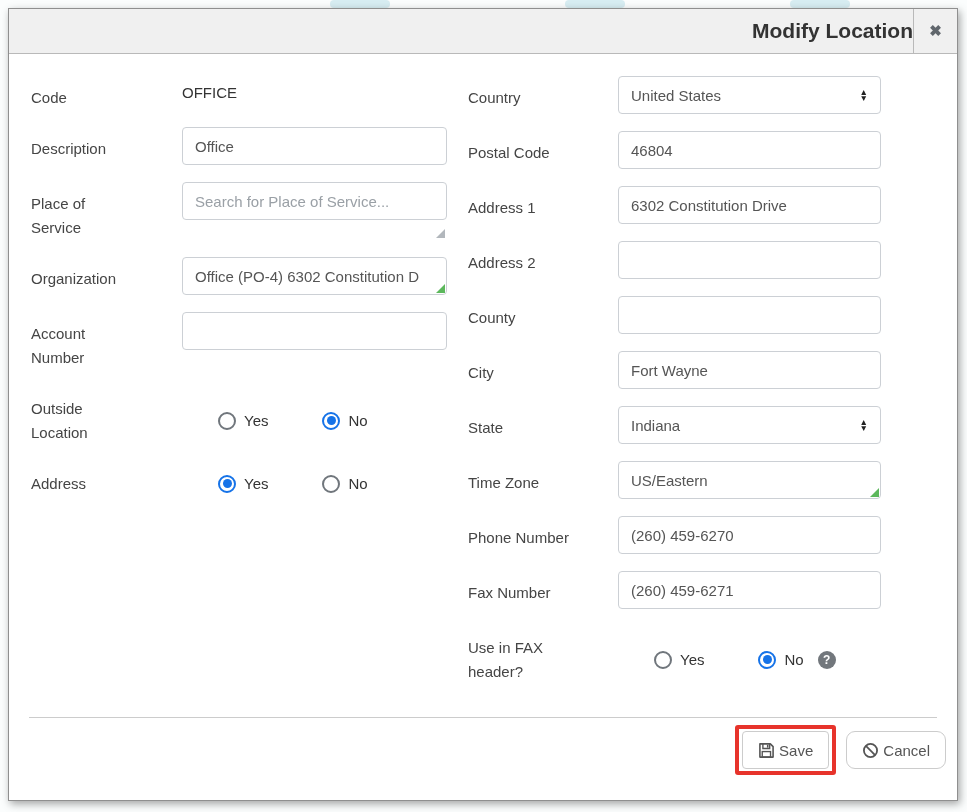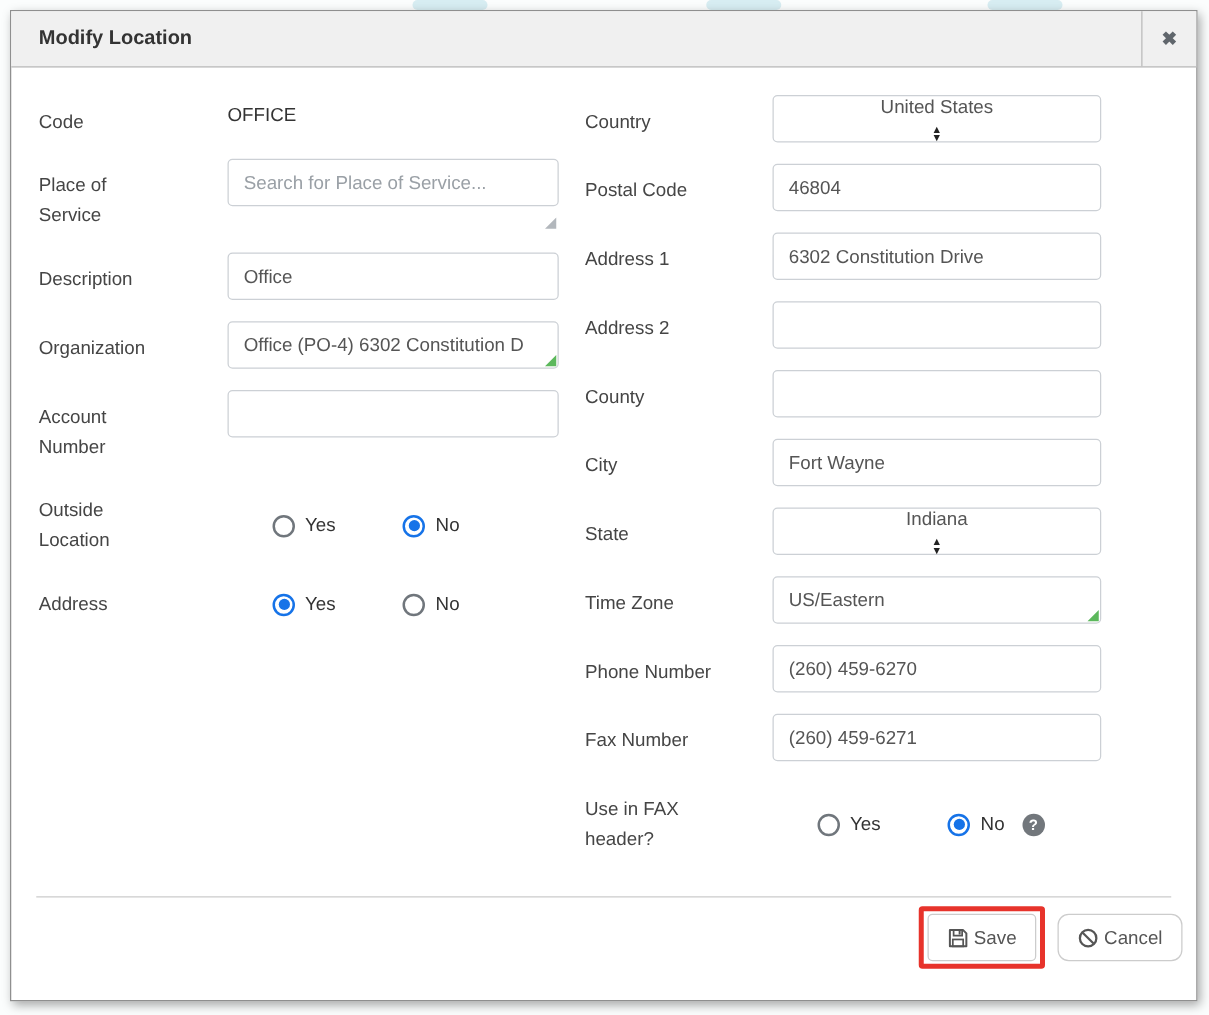--- a/index.html
+++ b/index.html
@@ -11,21 +11,21 @@
   .bg-pill { position:absolute; top:0; height:8px; border-radius:6px;
     background:rgba(150,205,220,.35); }
 
   
   .modal { position:absolute; left:8px; top:8px; width:950px; height:793px;
     background:#fff; border:1px solid #8f8f8f;
     box-shadow:2px 3px 8px rgba(0,0,0,.35); display:flex; flex-direction:column; }
 
   .modal-header { height:45px; flex:0 0 45px; background:#f0f0f0;
     border-bottom:1px solid #b9b9b9; display:flex; align-items:center; }
-  .modal-title { flex:1; padding-left:22px; font-size:16px; font-weight:bold; color:#333; }
+  .modal-title { flex:1; padding-left:22px; font-size:21px; font-weight:bold; color:#333;text-align:right; }
   .modal-close { width:44px; height:100%; border-left:1px solid #b9b9b9;
     display:flex; align-items:center; justify-content:center; cursor:pointer; }
   .modal-close span { font-size:15px; color:#60666c; font-weight:bold; }
 
   
   .modal-body { flex:1 1 auto; display:flex; padding:22px 0 0 22px; overflow:hidden; }
   .col-left  { width:416px; }
   .col-right { margin-left:21px; }
 
   .row { display:flex; margin-bottom:17px; }
@@ -35,21 +35,21 @@
   .col-right .lbl { width:150px; flex:0 0 150px; }
 
   .static-val { padding-top:8px; font-size:15px; color:#333; }
 
   .inp-wrap { position:relative; }
   .inp, .sel {
     height:38px; border:1px solid #ccd0d5; border-radius:4px; background:#fff;
     font-family:"Liberation Sans", sans-serif; font-size:15px; color:#555;
     padding:0 12px; }
   .col-left  .inp, .col-left  .sel { width:265px; }
-  .col-right .inp, .col-right .sel { width:263px;flex-direction:column; }
+  .col-right .inp, .col-right .sel { width:263px; }
   .inp::placeholder { color:#9aa0a6; opacity:1; }
   .inp { outline:none; display:block; white-space:nowrap; overflow:hidden; }
 
   .sel { display:flex; align-items:center; justify-content:space-between; cursor:pointer; }
   .sort-icon { display:flex; flex-direction:column; align-items:center;
     font-size:8.5px; line-height:6.5px; color:#222; font-style:normal; }
   .sort-icon i { font-style:normal; }
 
   .corner { position:absolute; right:2px; bottom:2px; width:0; height:0;
     border-style:solid; border-width:0 0 9px 9px; }
@@ -107,32 +107,32 @@
   <div class="modal-body">
 
     <div class="col-left">
 
       <div class="row">
         <label class="lbl">Code</label>
         <div class="static-val">OFFICE</div>
       </div>
 
       <div class="row">
+        <label class="lbl">Description</label>
+        <div class="inp-wrap">
+          <input class="inp" type="text" value="Office" style="">
+        </div>
+      </div>
+
+      <div class="row">
         <label class="lbl">Place of
 Service</label>
         <div class="inp-wrap">
           <input class="inp" type="text" placeholder="Search for Place of Service..." style="">
           <span class="corner gray"></span>
-        </div>
-      </div>
-
-      <div class="row">
-        <label class="lbl">Description</label>
-        <div class="inp-wrap">
-          <input class="inp" type="text" value="Office" style="">
         </div>
       </div>
 
       <div class="row">
         <label class="lbl">Organization</label>
         <div class="inp-wrap">
           <input class="inp" type="text" value="Office (PO-4) 6302 Constitution D" style="">
           <span class="corner green"></span>
         </div>
       </div>

